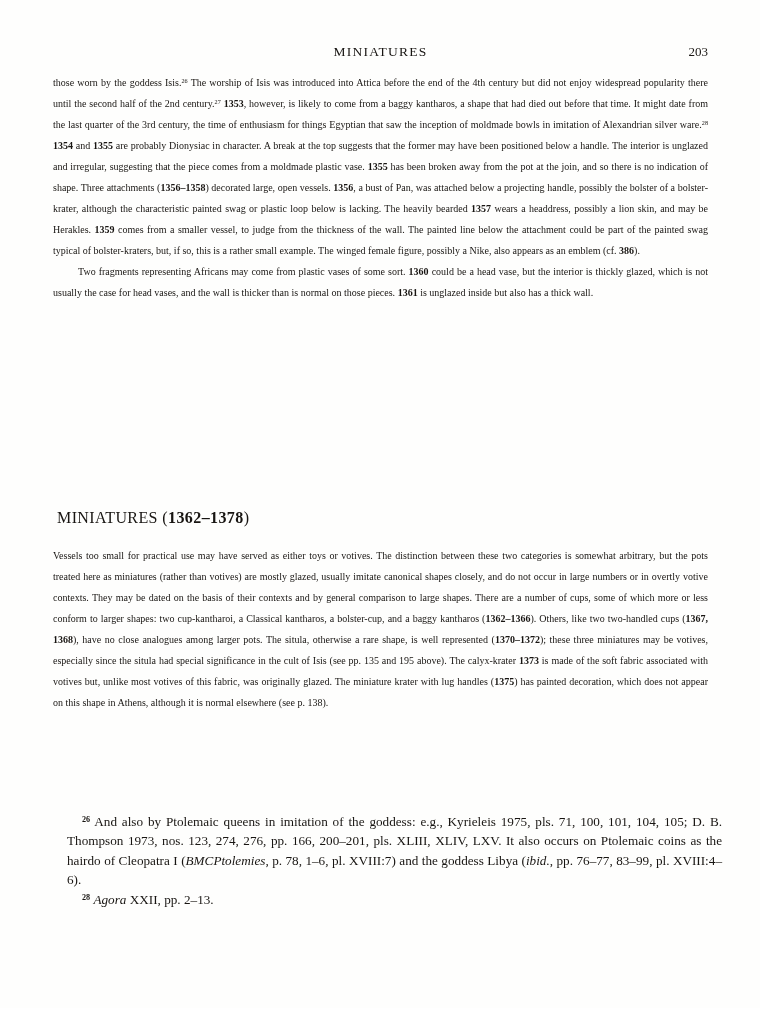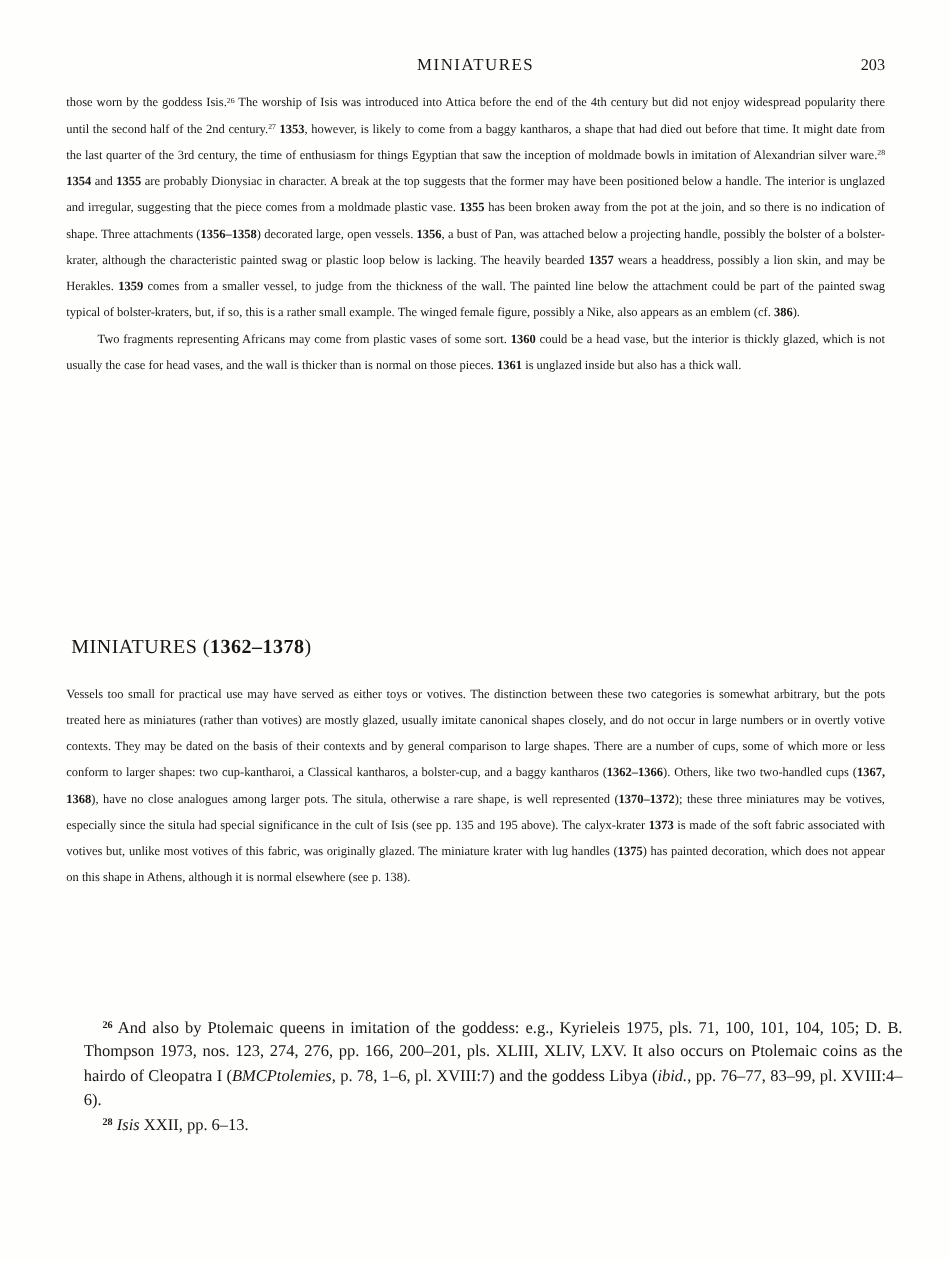--- a/index.html
+++ b/index.html
@@ -102,16 +102,16 @@
   </main>
 
   <h2 class="section-heading"><span class="run-plain">MINIATURES (</span><span class="run-bold">1362–1378</span><span class="run-plain">)</span></h2>
 
   <main class="text-block block-2">
     <p class="body-para"><span class="run-plain">Vessels too small for practical use may have served as either toys or votives. The distinction between these two categories is somewhat arbitrary, but the pots treated here as miniatures (rather than votives) are mostly glazed, usually imitate canonical shapes closely, and do not occur in large numbers or in overtly votive contexts. They may be dated on the basis of their contexts and by general comparison to large shapes. There are a number of cups, some of which more or less conform to larger shapes: two cup-kantharoi, a Classical kantharos, a bolster-cup, and a baggy kantharos (</span><span class="run-bold">1362–1366</span><span class="run-plain">). Others, like two two-handled cups (</span><span class="run-bold">1367, 1368</span><span class="run-plain">), have no close analogues among larger pots. The situla, otherwise a rare shape, is well represented (</span><span class="run-bold">1370–1372</span><span class="run-plain">); these three miniatures may be votives, especially since the situla had special significance in the cult of Isis (see pp. 135 and 195 above). The calyx-krater </span><span class="run-bold">1373</span><span class="run-plain"> is made of the soft fabric associated with votives but, unlike most votives of this fabric, was originally glazed. The miniature krater with lug handles (</span><span class="run-bold">1375</span><span class="run-plain">) has painted decoration, which does not appear on this shape in Athens, although it is normal elsewhere (see p. 138).</span></p>
   </main>
 
   <footer class="footnotes">
     <p class="footnote"><sup class="run-sup">26</sup><span class="run-plain"> And also by Ptolemaic queens in imitation of the goddess: e.g., Kyrieleis 1975, pls. 71, 100, 101, 104, 105; D. B. Thompson 1973, nos. 123, 274, 276, pp. 166, 200–201, pls. XLIII, XLIV, LXV. It also occurs on Ptolemaic coins as the hairdo of Cleopatra I (</span><span class="run-italic">BMCPtolemies</span><span class="run-plain">, p. 78, 1–6, pl. XVIII:7) and the goddess Libya (</span><span class="run-italic">ibid.</span><span class="run-plain">, pp. 76–77, 83–99, pl. XVIII:4–6).</span></p>
-    <p class="footnote"><sup class="run-sup">28</sup><span class="run-plain"> </span><span class="run-italic">Isis</span><span class="run-plain"> XXII, pp. 6–13.</span></p>
+    <p class="footnote"><sup class="run-sup">28</sup><span class="run-plain"> </span><span class="run-italic">Agora</span><span class="run-plain"> XXII, pp. 2–13.</span></p>
   </footer>
 
 </div>
 
 </body></html>

